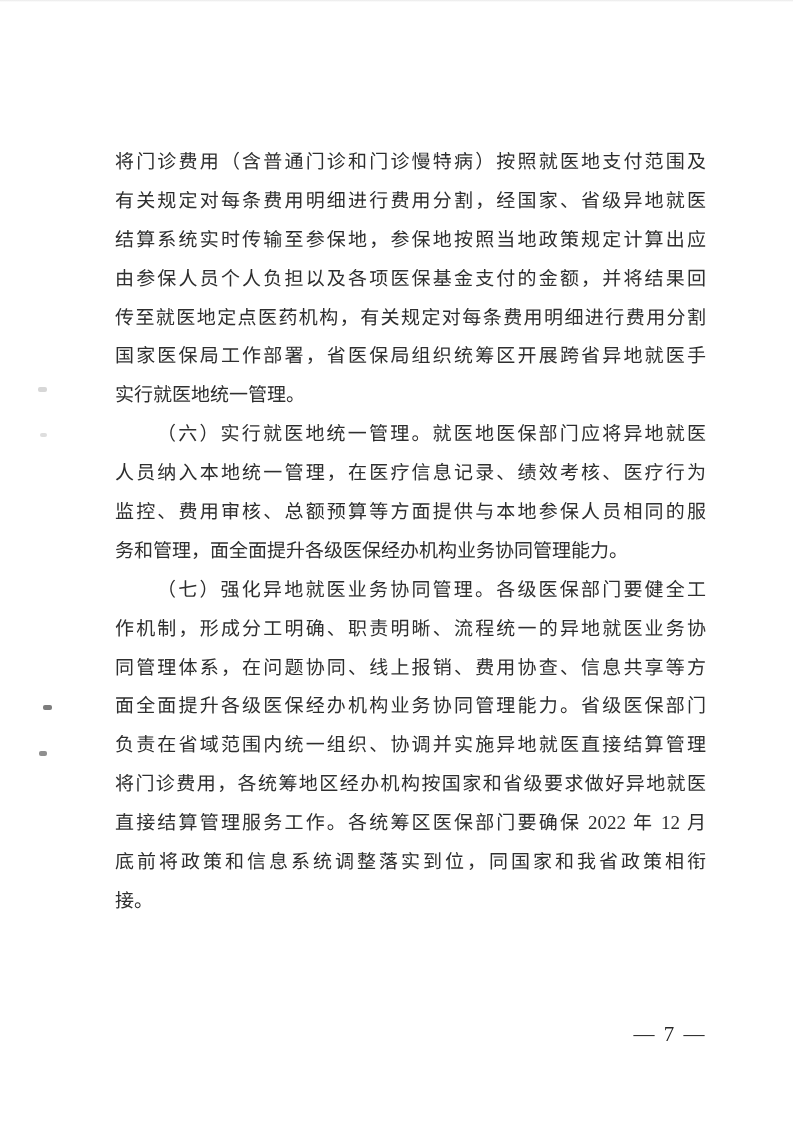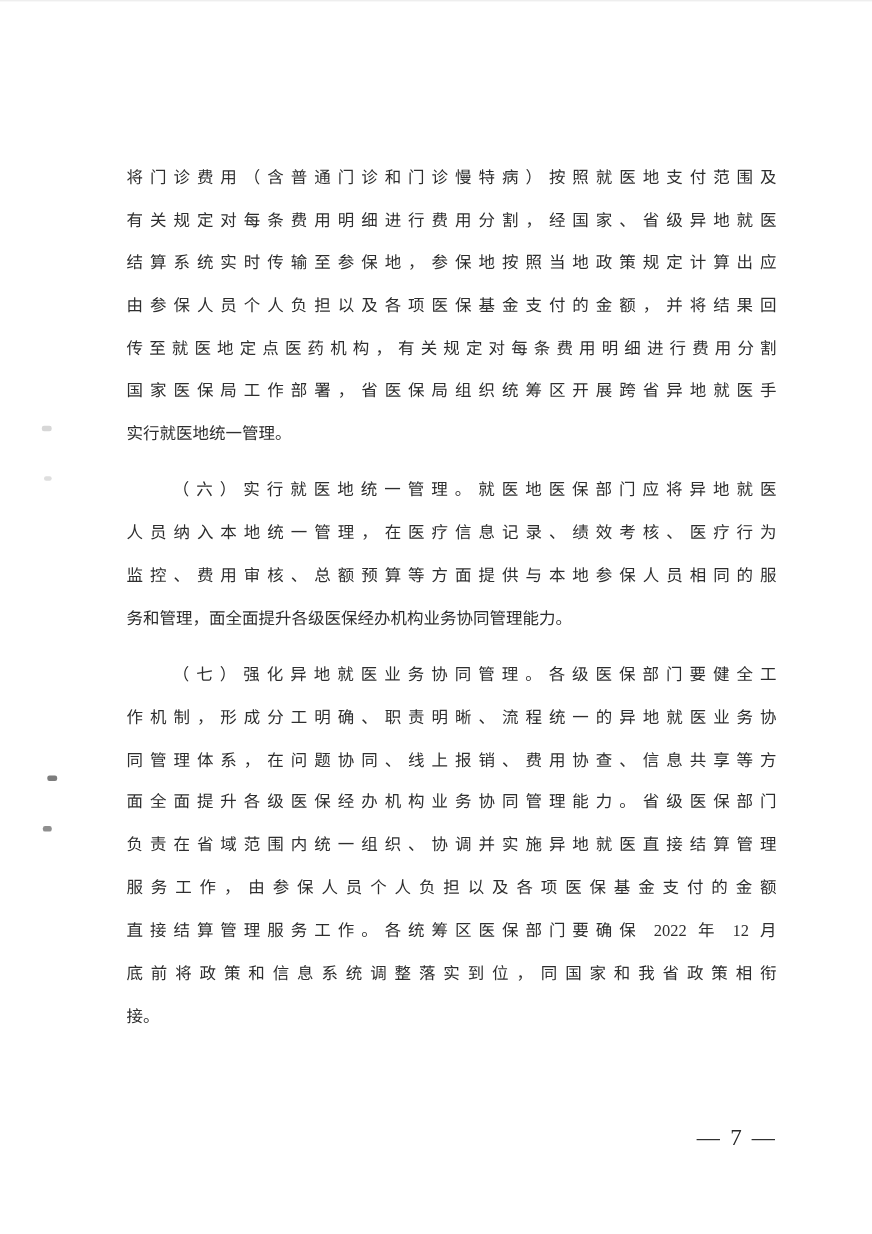--- a/index.html
+++ b/index.html
@@ -22,33 +22,32 @@
     background: linear-gradient(to bottom, #e9e9e9, rgba(255,255,255,0));
   }
   .text-block {
     position: absolute;
     left: 115px;
     top: 143px;
     width: 591px;
     color: #2e2e2e;
   }
   .line {
-    font-size: 15px;
+    font-size: 19px;
     height: 38.9px;
     line-height: 38.9px;
     white-space: normal;
     overflow: visible;
   }
   .line.justify {
     text-align: justify;
     text-align-last: justify;
   }
   .line.indent {
     text-indent: 42px;
-    margin-top: 12px;
   }
   .page-number {
     position: absolute;
     top: 1022px;
     left: 626px;
     width: 88px;
     text-align: center;
     font-size: 21px;
     letter-spacing: 2px;
     color: #262626;
@@ -84,20 +83,20 @@
       <div class="line">实行就医地统一管理。</div>
       <div class="line justify indent">（六）实行就医地统一管理。就医地医保部门应将异地就医</div>
       <div class="line justify">人员纳入本地统一管理，在医疗信息记录、绩效考核、医疗行为</div>
       <div class="line justify">监控、费用审核、总额预算等方面提供与本地参保人员相同的服</div>
       <div class="line">务和管理，面全面提升各级医保经办机构业务协同管理能力。</div>
       <div class="line justify indent">（七）强化异地就医业务协同管理。各级医保部门要健全工</div>
       <div class="line justify">作机制，形成分工明确、职责明晰、流程统一的异地就医业务协</div>
       <div class="line justify">同管理体系，在问题协同、线上报销、费用协查、信息共享等方</div>
       <div class="line justify">面全面提升各级医保经办机构业务协同管理能力。省级医保部门</div>
       <div class="line justify">负责在省域范围内统一组织、协调并实施异地就医直接结算管理</div>
-      <div class="line justify">服务工作，由参保人员个人负担以及各项医保基金支付的金额</div>
+      <div class="line justify">将门诊费用，各统筹地区经办机构按国家和省级要求做好异地就医</div>
       <div class="line justify">直接结算管理服务工作。各统筹区医保部门要确保 2022 年 12 月</div>
       <div class="line justify">底前将政策和信息系统调整落实到位，同国家和我省政策相衔</div>
       <div class="line">接。</div>
     </div>
 
   <div class="page-number">— 7 —</div>
 </div>
 
 </body></html>

